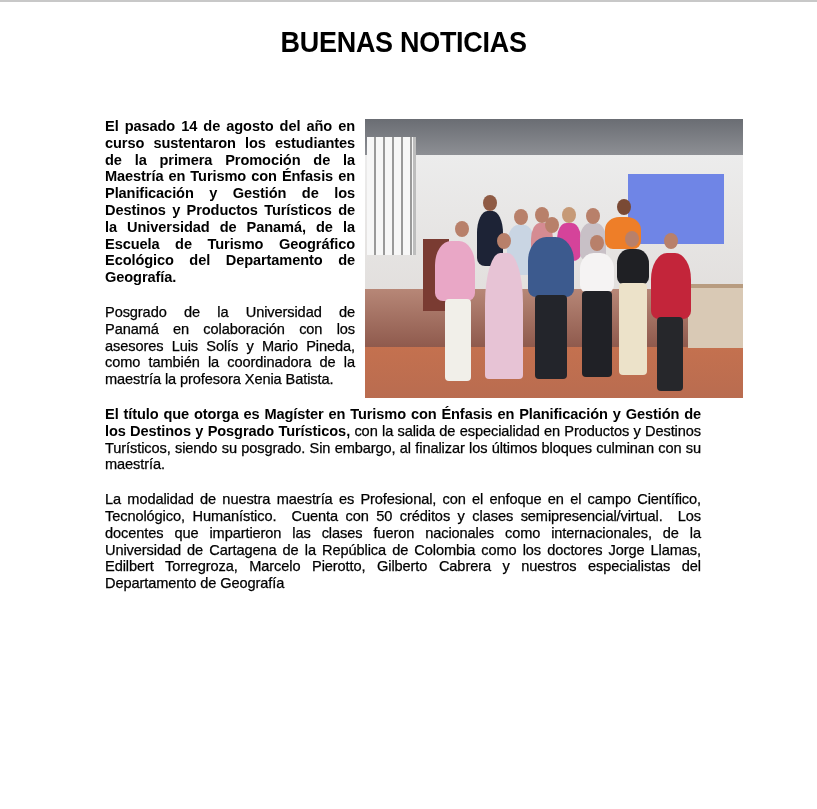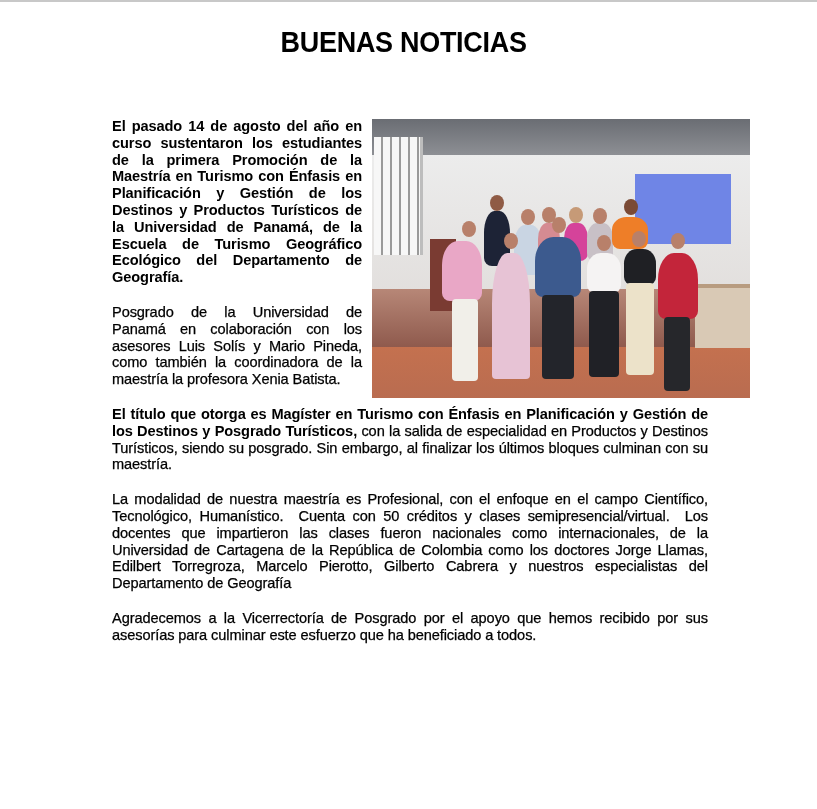--- a/index.html
+++ b/index.html
@@ -6,21 +6,21 @@
   body {
     width: 817px; height: 809px; position: relative; overflow: hidden;
     font-family: "Liberation Sans", sans-serif; color: #000;
   }
   .top-rule { position: absolute; left: 0; top: 0; width: 817px; height: 2px; background: #c8c8c8; }
   .title {
     position: absolute; left: 0; top: 26px; width: 868px; text-align: center;
     font-family: "Liberation Sans", sans-serif; font-weight: bold; font-size: 29px;
     letter-spacing: -0.3px; transform: scaleX(0.93); transform-origin: 0 0;
   }
-  .content { position: absolute; left: 112px; top: 118px; width: 596px; }
+  .content { position: absolute; left: 105px; top: 118px; width: 596px; }
   .photo {
     float: right; width: 378px; height: 279px; margin: 1px -42px 4px 10px;
     position: relative; overflow: hidden; background: #cfc9c7;
   }
   p {
     margin: 0 0 18px 0; font-size: 14.6px; line-height: 16.8px; font-weight: bold;
     text-align: justify; letter-spacing: -0.1px;
   }
   .soft { font-weight: normal; -webkit-text-stroke: 0.25px #000; }
   
@@ -89,14 +89,13 @@
   <p>El pasado 14 de agosto del año en curso sustentaron los estudiantes de la primera Promoción de la Maestría en Turismo con Énfasis en Planificación y Gestión de los Destinos y Productos Turísticos de la Universidad de Panamá, de la Escuela de Turismo Geográfico Ecológico del Departamento de Geografía.</p>
 
   <p>
     <span class="soft" style="display:block;">Posgrado de la Universidad de Panamá en colaboración con los asesores Luis Solís y Mario Pineda, como también la coordinadora de la maestría la profesora Xenia Batista.</span>
   </p>
 
   <p><span>El título que otorga es Magíster en Turismo con Énfasis en Planificación y Gestión de los Destinos y Posgrado Turísticos,</span><span class="soft"> con la salida de especialidad en Productos y Destinos Turísticos, siendo su posgrado. Sin embargo, al finalizar los últimos bloques culminan con su maestría.</span></p>
 
   <p class="soft" style="white-space:pre-wrap;">La modalidad de nuestra maestría es Profesional, con el enfoque en el campo Científico, Tecnológico, Humanístico.  Cuenta con 50 créditos y clases semipresencial/virtual.  Los docentes que impartieron las clases fueron nacionales como internacionales, de la Universidad de Cartagena de la República de Colombia como los doctores Jorge Llamas, Edilbert Torregroza, Marcelo Pierotto, Gilberto Cabrera y nuestros especialistas del Departamento de Geografía</p>
 
-  <p class="soft">Agradecemos a la Vicerrectoría de Posgrado por el apoyo que hemos recibido por sus asesorías para culminar este esfuerzo que ha beneficiado a todos.</p>
 </div>
 
 </body></html>

